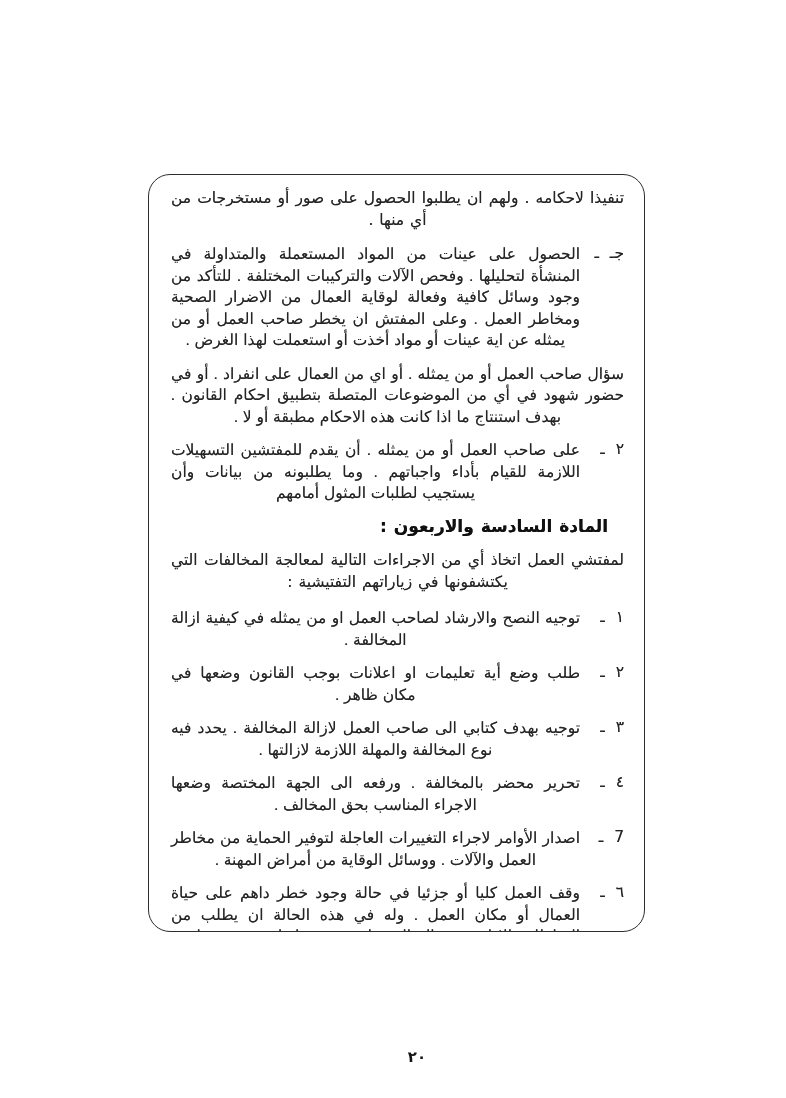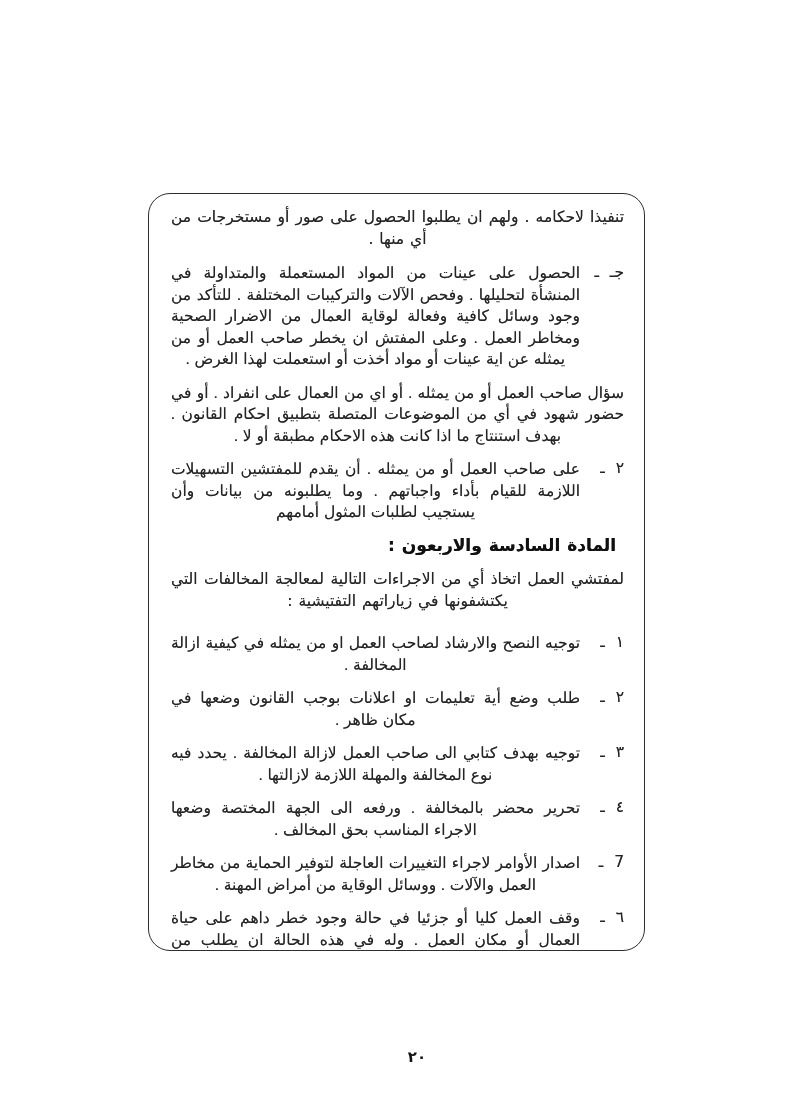--- a/index.html
+++ b/index.html
@@ -10,21 +10,21 @@
     width: 786px;
     height: 1098px;
     background: #ffffff;
     position: relative;
     overflow: hidden;
     font-family: "DejaVu Sans", sans-serif;
   }
   .page-frame {
     position: absolute;
     left: 148px;
-    top: 193px;
+    top: 174px;
     width: 497px;
     height: 758px;
     border: 1.5px solid #2e2e2e;
     border-radius: 22px;
     box-sizing: border-box;
     background: #ffffff;
   }
   .frame-content {
     position: absolute;
     top: 0; left: 0; right: 0; bottom: 0;
@@ -54,27 +54,27 @@
   .doc-item .itext {
     flex: 1;
     text-align: justify;
     text-align-last: center;
     font-family: Liberation Serif, serif;
   }
   .article-heading {
     font-weight: bold;
     font-size: 17px;
     color: #101010;
-    margin: 3px 8px 13px;
+    margin: 3px 16px 13px;
     text-align: right;
     text-align-last: right;
     text-shadow: 0 0 0.6px rgba(0,0,0,0.7);
   }
   .article-intro {
-    margin: 0 0 20px;
+    margin: 0 0 14px;
     text-align: justify;
     text-align-last: center;
   }
   .page-number {
     position: absolute;
     top: 1022px;
     left: 377px;
     width: 80px;
     text-align: center;
     font-size: 15px;

